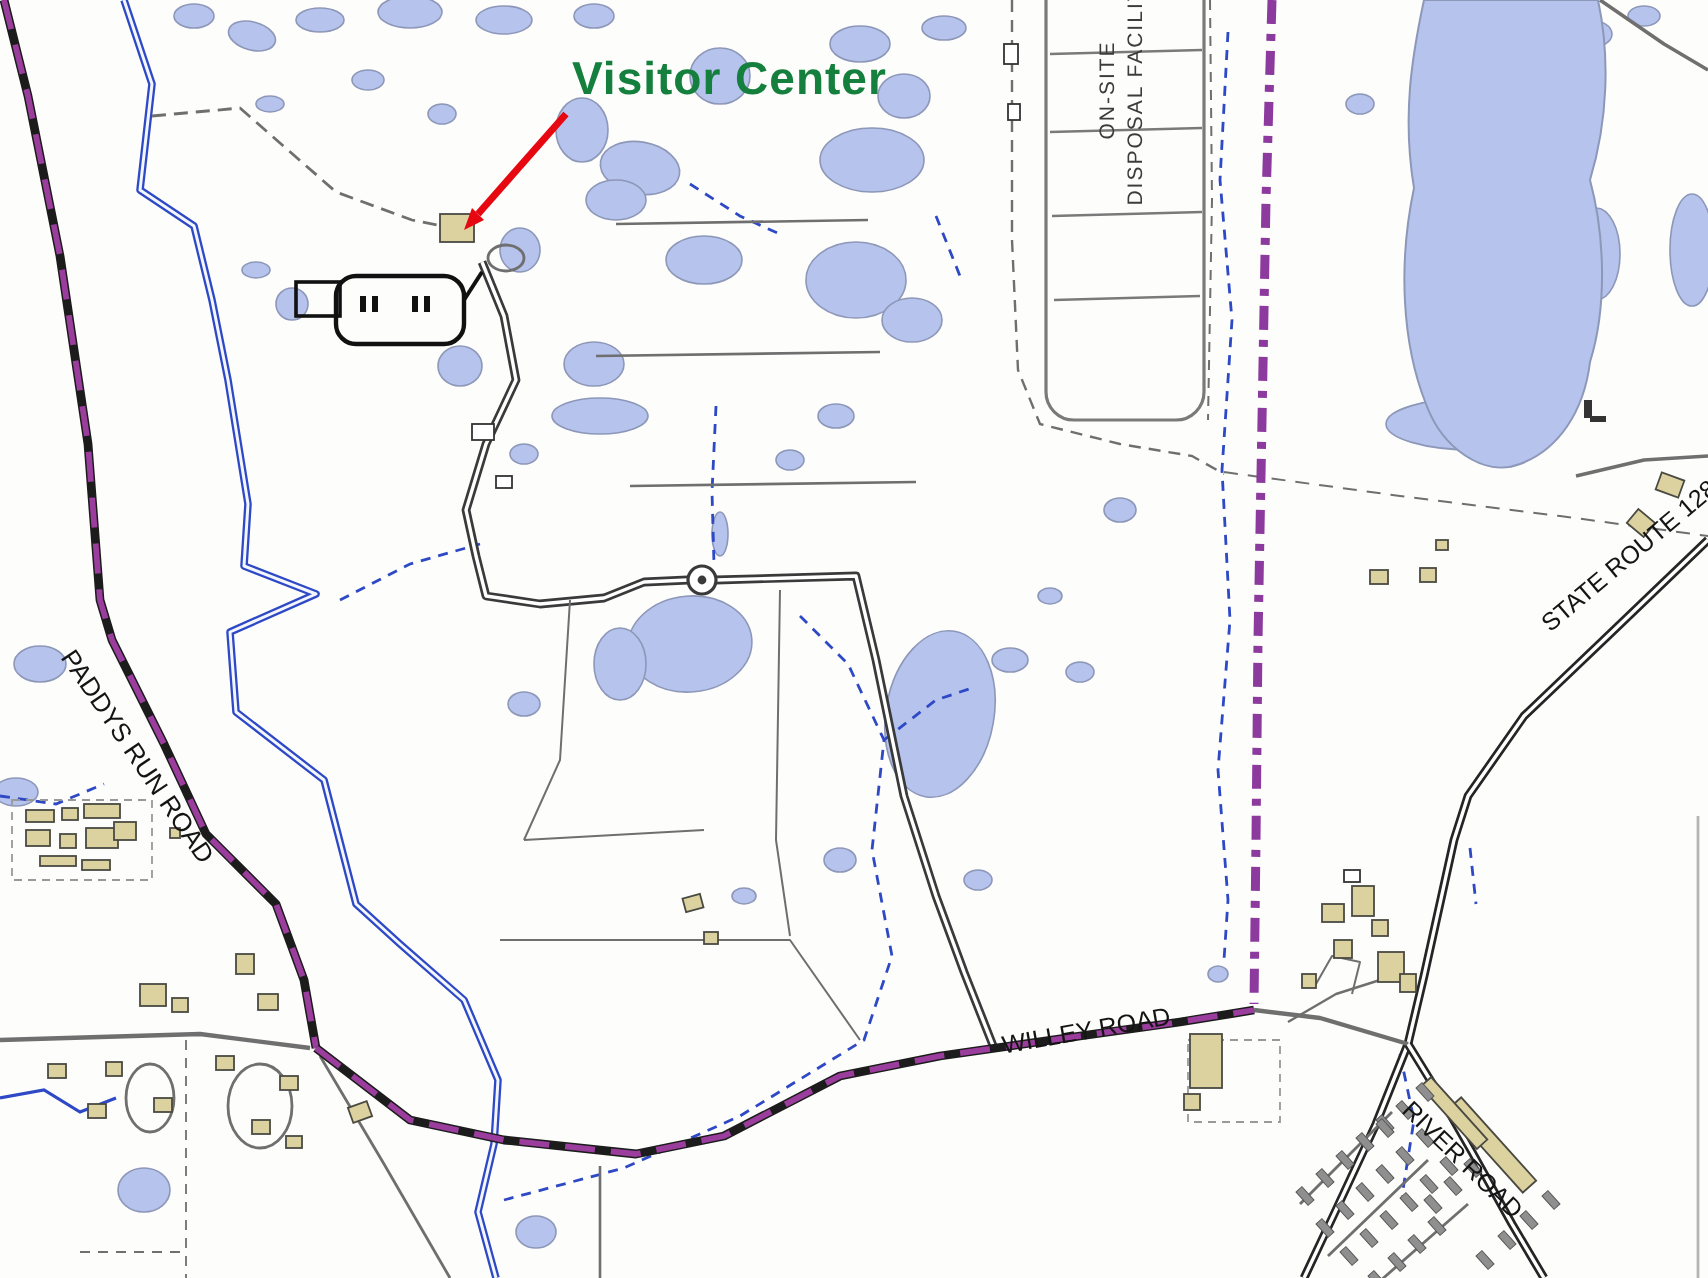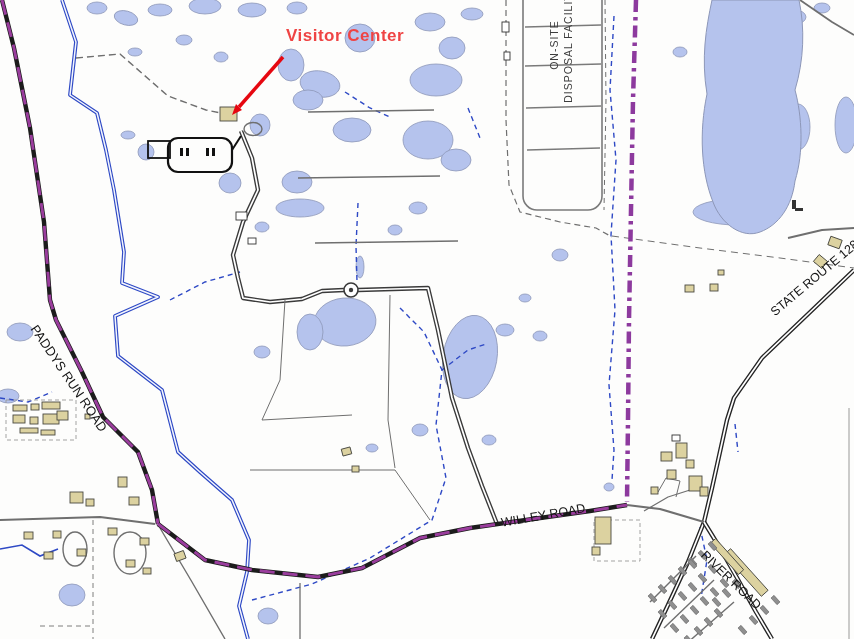--- a/index.html
+++ b/index.html
@@ -216,20 +216,20 @@
       <rect x="186" y="148" width="3" height="8" fill="#111"></rect>
       <rect x="206" y="148" width="3" height="8" fill="#111"></rect>
       <rect x="212" y="148" width="3" height="8" fill="#111"></rect>
       <path d="M232,150 L241,136" fill="none" stroke="#111" stroke-width="2"></path>
       <circle cx="351" cy="290" r="7" fill="#fff" stroke="#3a3a3a" stroke-width="1.6"></circle>
       <circle cx="351" cy="290" r="2.2" fill="#3a3a3a"></circle>
       <path d="M283,57 L239,107" fill="none" stroke="#e60710" stroke-width="3.5"></path>
       <polygon points="232,115 242,110 236,104" fill="#e60710"></polygon>
     </svg>
 
-  <div id="visitor-label" class="maplabel" style="font-size: 17px; left: 286px; top: 26px; transform: rotate(0deg); color: #ef4444;">Visitor Center</div>
+  <div id="visitor-label" class="maplabel" style="font-size: 23px; left: 286px; top: 26px; transform: rotate(0deg); color: #15803d;">Visitor Center</div>
   <div id="paddys-label" class="maplabel" style="font-size: 13px; left: 40px; top: 322px; transform: rotate(56deg); color: rgb(20, 20, 20);">PADDYS RUN ROAD</div>
   <div id="willey-label" class="maplabel" style="font-size: 12.5px; left: 500px; top: 516px; transform: rotate(-10deg); color: rgb(20, 20, 20);">WILLEY ROAD</div>
   <div id="sr128-label" class="maplabel" style="font-size: 12.5px; left: 768px; top: 308px; transform: rotate(-40deg); color: rgb(20, 20, 20);">STATE ROUTE 128</div>
   <div id="river-label" class="maplabel" style="font-size: 12.5px; left: 708px; top: 548px; transform: rotate(44deg); color: rgb(20, 20, 20);">RIVER ROAD</div>
   <div id="onsite1-label" class="maplabel onsite" style="font-size: 10.5px; left: 479px; top: 38.75px; width: 150px; transform: rotate(-90deg);">ON-SITE</div>
   <div id="onsite2-label" class="maplabel onsite" style="font-size: 10.5px; left: 493px; top: 37.75px; width: 150px; transform: rotate(-90deg);">DISPOSAL FACILITY</div>
 </div>
 
 </body></html>

